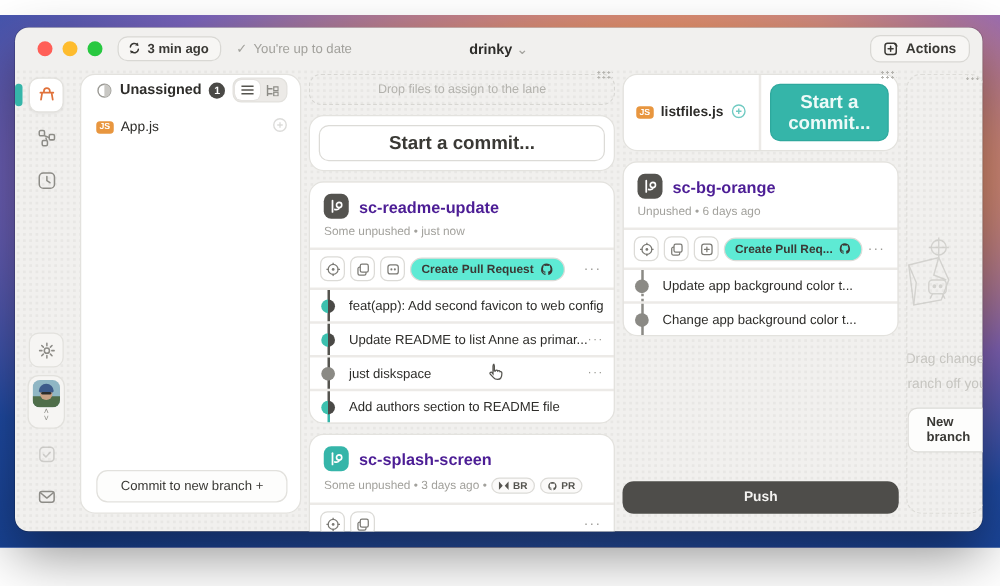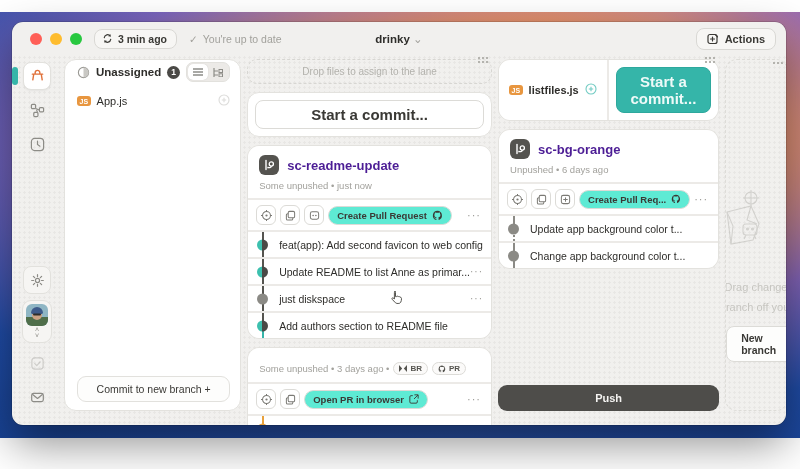--- a/index.html
+++ b/index.html
@@ -322,20 +322,30 @@
           </div>
           <div class="commit-row">
             <div class="cline teal-out"></div>
             <div class="cdot teal"></div>
             <span class="msg">Add authors section to README file</span>
           </div>
         </div>
 
         <div class="branch-card" style="min-height:0; overflow:hidden;">
           <div class="bc-head">
+            <div class="bc-title">
+              <div class="branch-badge teal">
+                <svg width="12" height="12" viewBox="0 0 12 12">
+                    <path d="M3 1.5v9" stroke="#fff" stroke-width="1.4" stroke-linecap="round"></path>
+                    <circle cx="8.3" cy="5" r="2.1" fill="none" stroke="#fff" stroke-width="1.3"></circle>
+                    <path d="M8.3 7.1c0 2-2.5 1.6-4 1.4" fill="none" stroke="#fff" stroke-width="1.3"></path>
+                  </svg>
+              </div>
+              <span class="bc-name">sc-splash-screen</span>
+            </div>
             <div class="bc-meta">
               <span>Some unpushed  •  3 days ago  •</span>
               <span class="mini-pill">
                 <svg width="8" height="7" viewBox="0 0 8 7">
                     <path d="M0 0l3.2 3.5L0 7zM8 0L4.8 3.5 8 7z" fill="#55544f"></path>
                   </svg>
                 <span>BR</span>
               </span>
               <span class="mini-pill">
                 <svg width="8" height="8" viewBox="0 0 12 12">
@@ -350,27 +360,20 @@
               <svg width="11" height="11" viewBox="0 0 12 12">
                   <circle cx="6" cy="6" r="4.3" fill="none" stroke="currentColor" stroke-width="1.1"></circle>
                   <circle cx="6" cy="6" r="1.2" fill="currentColor"></circle>
                   <path d="M6 0v2.2M6 9.8V12M0 6h2.2M9.8 6H12" stroke="currentColor" stroke-width="1.1"></path>
                 </svg>
             </div>
             <div class="tool-btn">
               <svg width="11" height="11" viewBox="0 0 12 12">
                   <rect x="3.5" y="1.5" width="7" height="7" rx="1.5" fill="none" stroke="currentColor" stroke-width="1.1"></rect>
                   <path d="M8.5 8.5v1A1.5 1.5 0 0 1 7 11H3A1.5 1.5 0 0 1 1.5 9.5V5.5A1.5 1.5 0 0 1 3 4h.5" fill="none" stroke="currentColor" stroke-width="1.1"></path>
-                </svg>
-            </div>
-            <div class="pr-btn">
-              <span>Open PR in browser</span>
-              <svg width="10" height="10" viewBox="0 0 12 12">
-                  <path d="M4.5 2H2.5A1.5 1.5 0 0 0 1 3.5v6A1.5 1.5 0 0 0 2.5 11h6A1.5 1.5 0 0 0 10 9.5V7.5" fill="none" stroke="#3a3935" stroke-width="1.1"></path>
-                  <path d="M6.5 1h4.5v4.5M10.7 1.3L6 6" fill="none" stroke="#3a3935" stroke-width="1.1"></path>
                 </svg>
             </div>
             <div class="kebab">···</div>
           </div>
           <div class="commit-row">
             <div class="cline orange"></div>
             <div class="cdot orange"></div>
             <span class="msg">Update readme.md</span>
           </div>
         </div>

